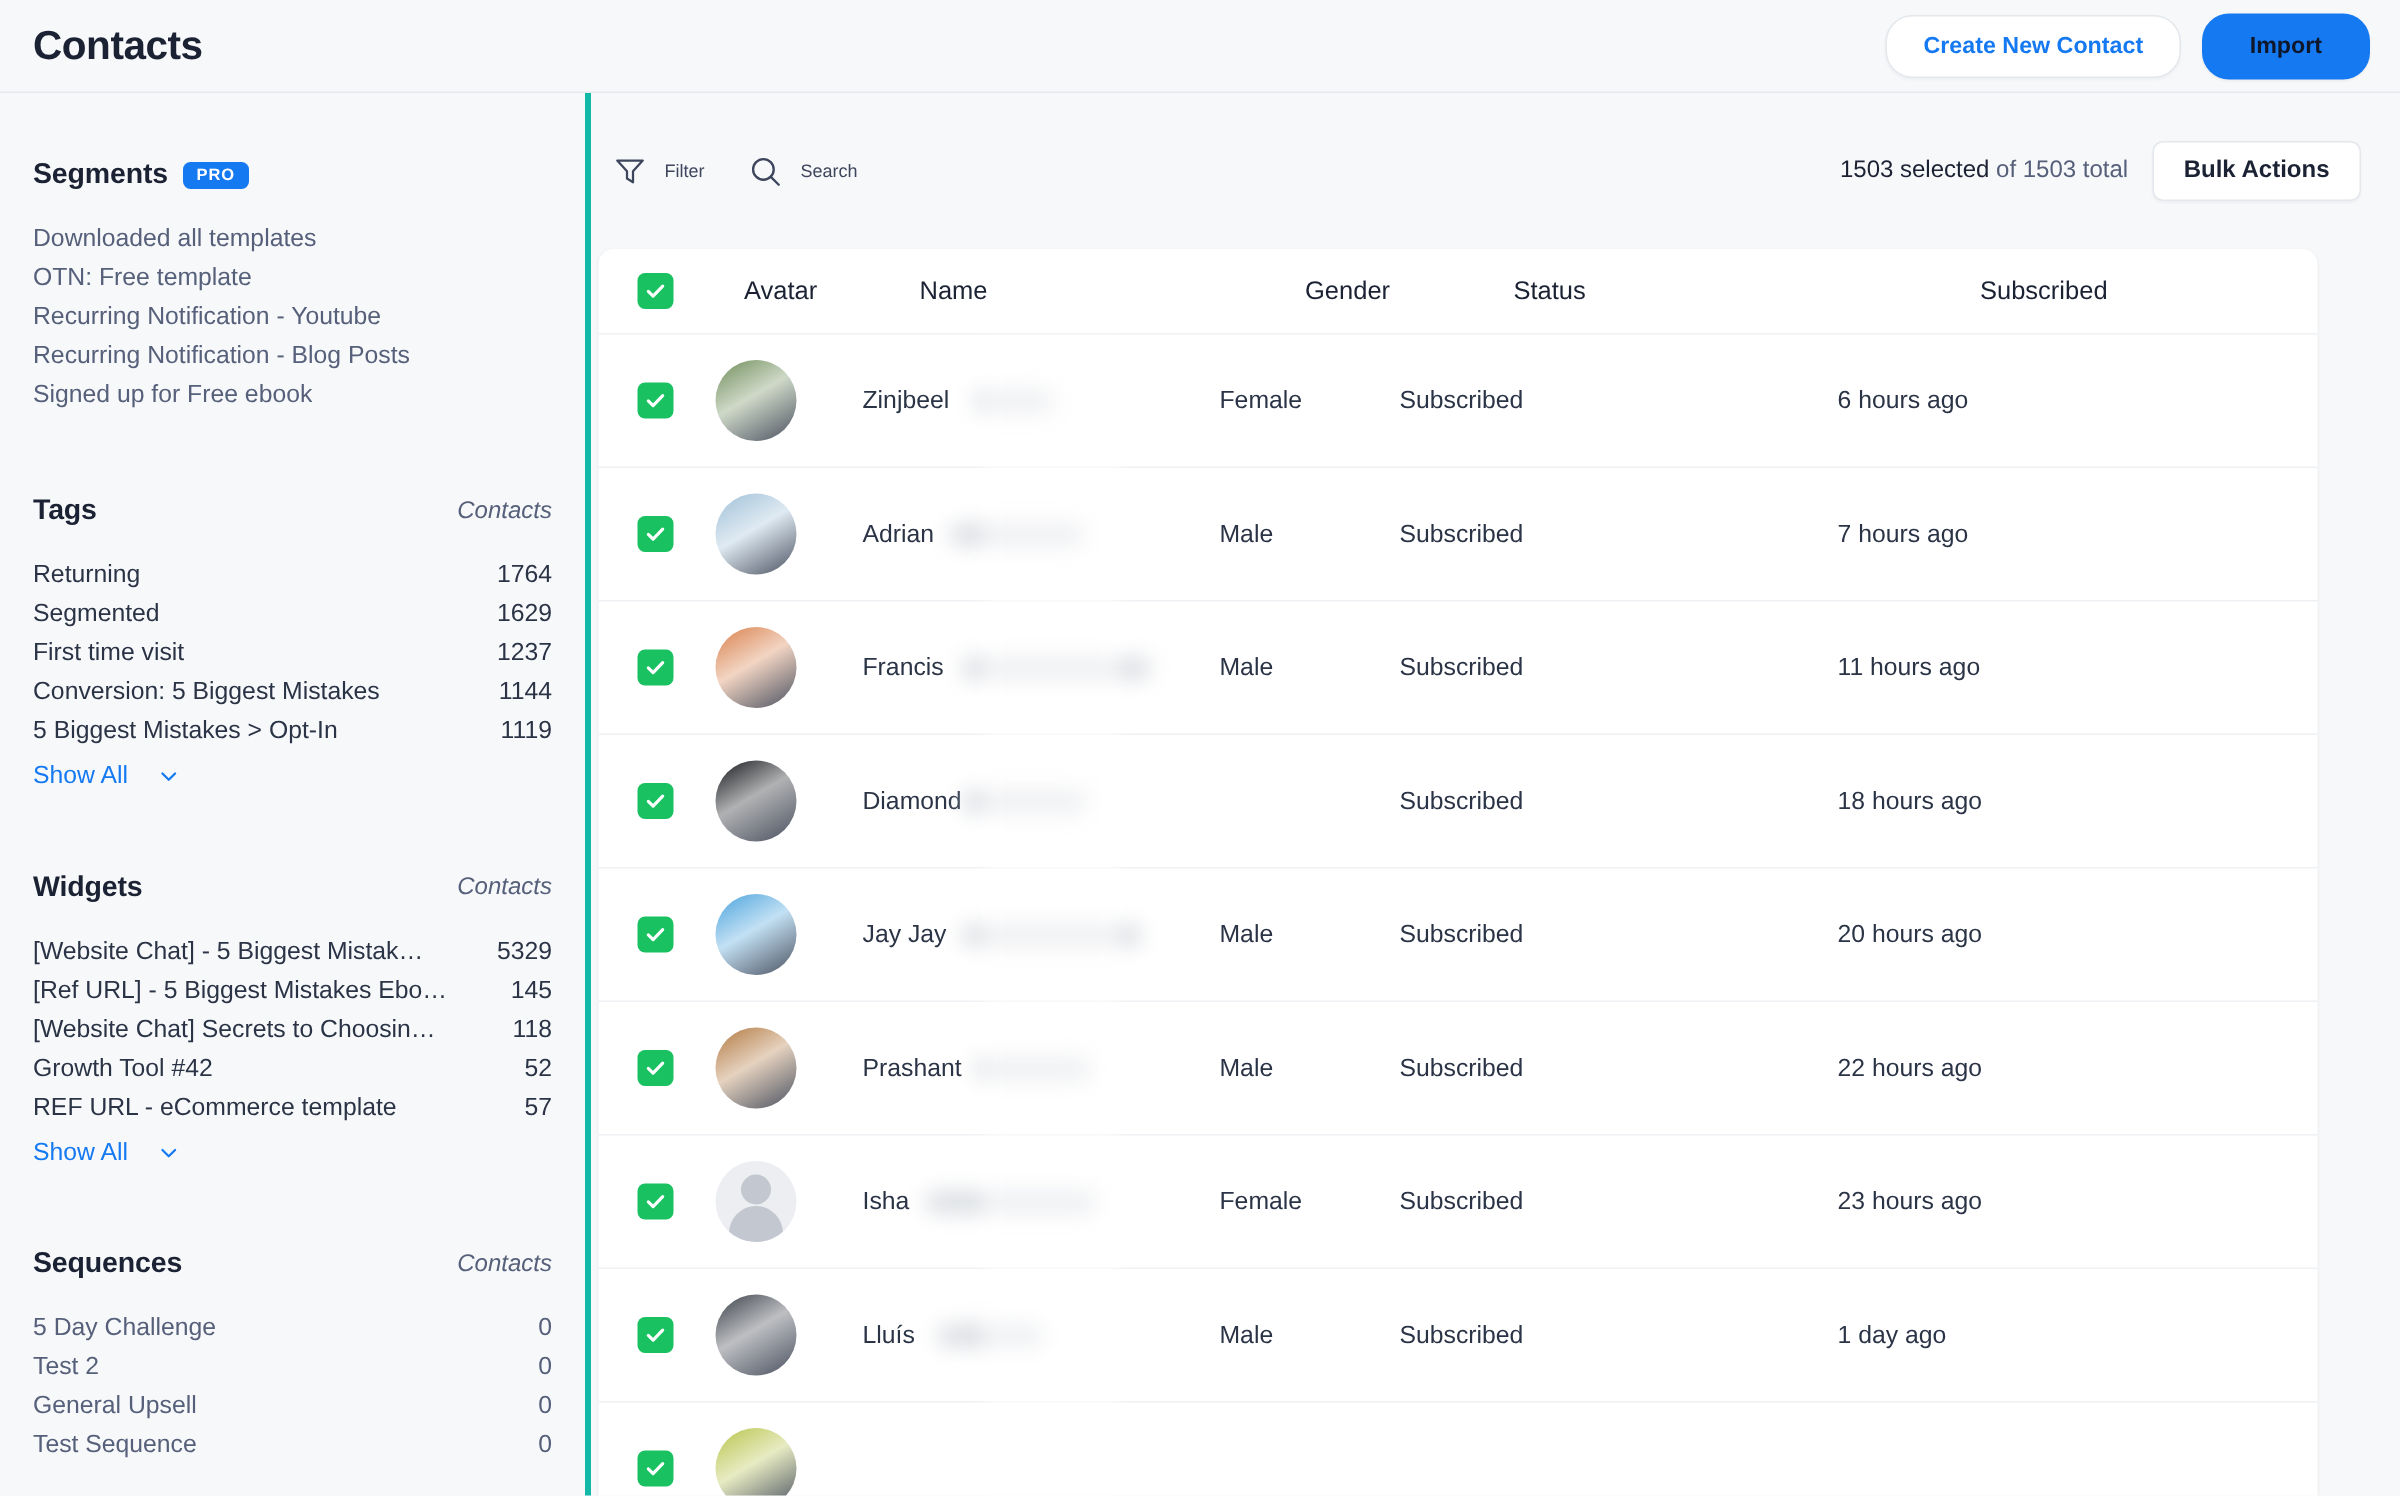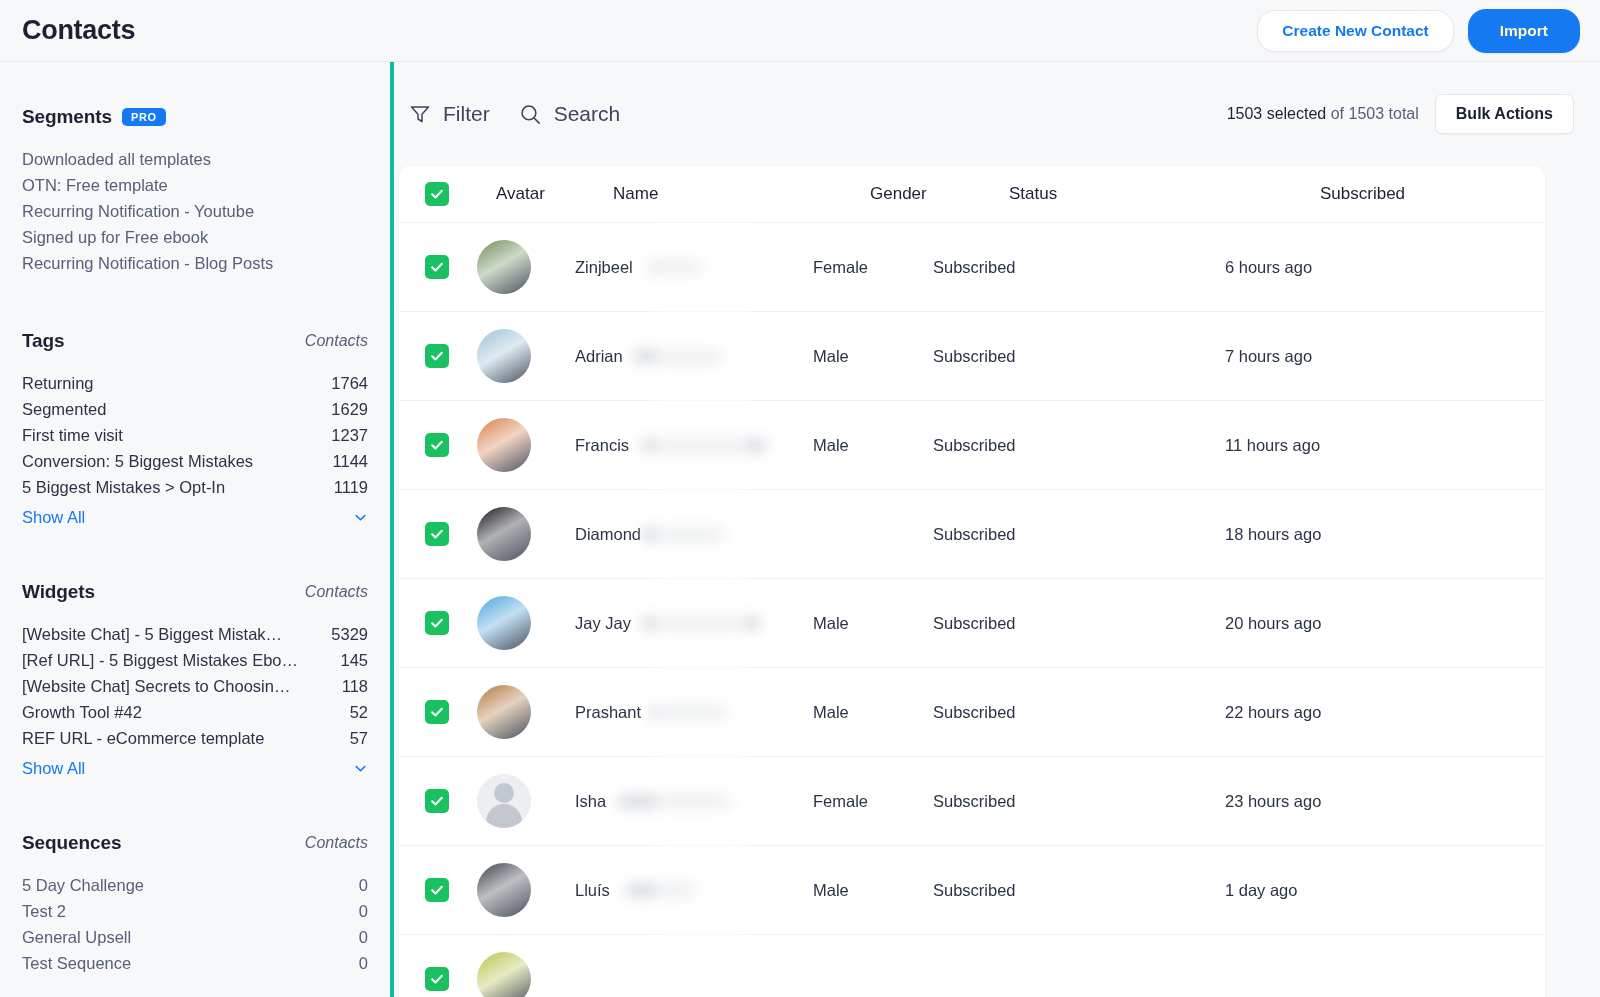--- a/index.html
+++ b/index.html
@@ -33,21 +33,21 @@
     cursor: pointer; white-space: nowrap;
   }
   .btn-secondary {
     height: 42px; padding: 0 24px;
     background: #ffffff; color: #1579f2;
     border: 1px solid #e4e7ec;
     box-shadow: 0 1px 2px rgba(16,24,40,.04);
   }
   .btn-primary {
     height: 44px; padding: 0 32px;
-    background: #1579f2; color: #fef9c3; border: none;
+    background: #1579f2; color: #0f172a; border: none;
     box-shadow: 0 1px 2px rgba(16,24,40,.06);
   }
 
   
   .sidebar {
     position: absolute; left: 0; top: 62px;
     width: 394px; height: 935px;
     background: #f7f8fa;
     border-right: 4px solid #14b8a6;
     padding: 0 22px;
@@ -84,39 +84,39 @@
     white-space: nowrap; overflow: hidden; text-overflow: ellipsis;
     max-width: 300px;
   }
   .nav-row .cnt { margin-left: auto; padding-left: 10px; color: #2b3446; }
   .nav-row.muted .cnt { color: #56607a; }
   .show-all {
     margin-top: 8px;
     text-align: center;
     color: #1579f2; font-size: 16.5px; font-weight: 500;
     cursor: pointer;
-    display: flex; align-items: center; justify-content: space-between; gap: 20px;
+    display: flex; align-items: center; justify-content: flex-start; gap: 20px;
   }
   .show-all svg { display: block; }
 
   
   .main {
     position: absolute; left: 394px; top: 62px;
     width: 1206px; height: 935px;
     background: #f7f8fa;
     overflow: hidden;
   }
   .toolbar {
     height: 104px; display: flex; align-items: center;
     padding: 0 26px 0 8px;
   }
   .tool {
     display: flex; align-items: center; gap: 11px;
     margin-left: 6px; margin-right: 22px;
-    font-size: 21px; color: #3d465c; cursor: pointer;
+    font-size: 12px; color: #3d465c; cursor: pointer;
   }
   .tool svg { display: block; }
   .count-wrap { margin-left: auto; display: flex; align-items: center; gap: 16px; }
   .count-text { font-size: 16px; color: #56607a; }
   .count-text b { color: #1b2233; font-weight: 400; }
   .bulk-btn {
     height: 40px; padding: 0 20px; border-radius: 7px;
     background: #fff; border: 1px solid #e4e7ec;
     font-size: 16px; font-weight: 600; color: #1b2233;
     display: flex; align-items: center; cursor: pointer;
@@ -217,24 +217,24 @@
       <div class="nav-row">
           <span class="lbl">Downloaded all templates</span>
         </div>
       <div class="nav-row">
           <span class="lbl">OTN: Free template</span>
         </div>
       <div class="nav-row">
           <span class="lbl">Recurring Notification - Youtube</span>
         </div>
       <div class="nav-row">
+          <span class="lbl">Recurring Notification - Blog Posts</span>
+        </div>
+      <div class="nav-row">
           <span class="lbl">Signed up for Free ebook</span>
-        </div>
-      <div class="nav-row">
-          <span class="lbl">Recurring Notification - Blog Posts</span>
         </div>
     </div>
   </div>
 
   <div class="section">
     <div class="section-head">
       <span class="section-title">Tags</span>
       <span class="section-col-label">Contacts</span>
     </div>
     <div class="nav-list">

